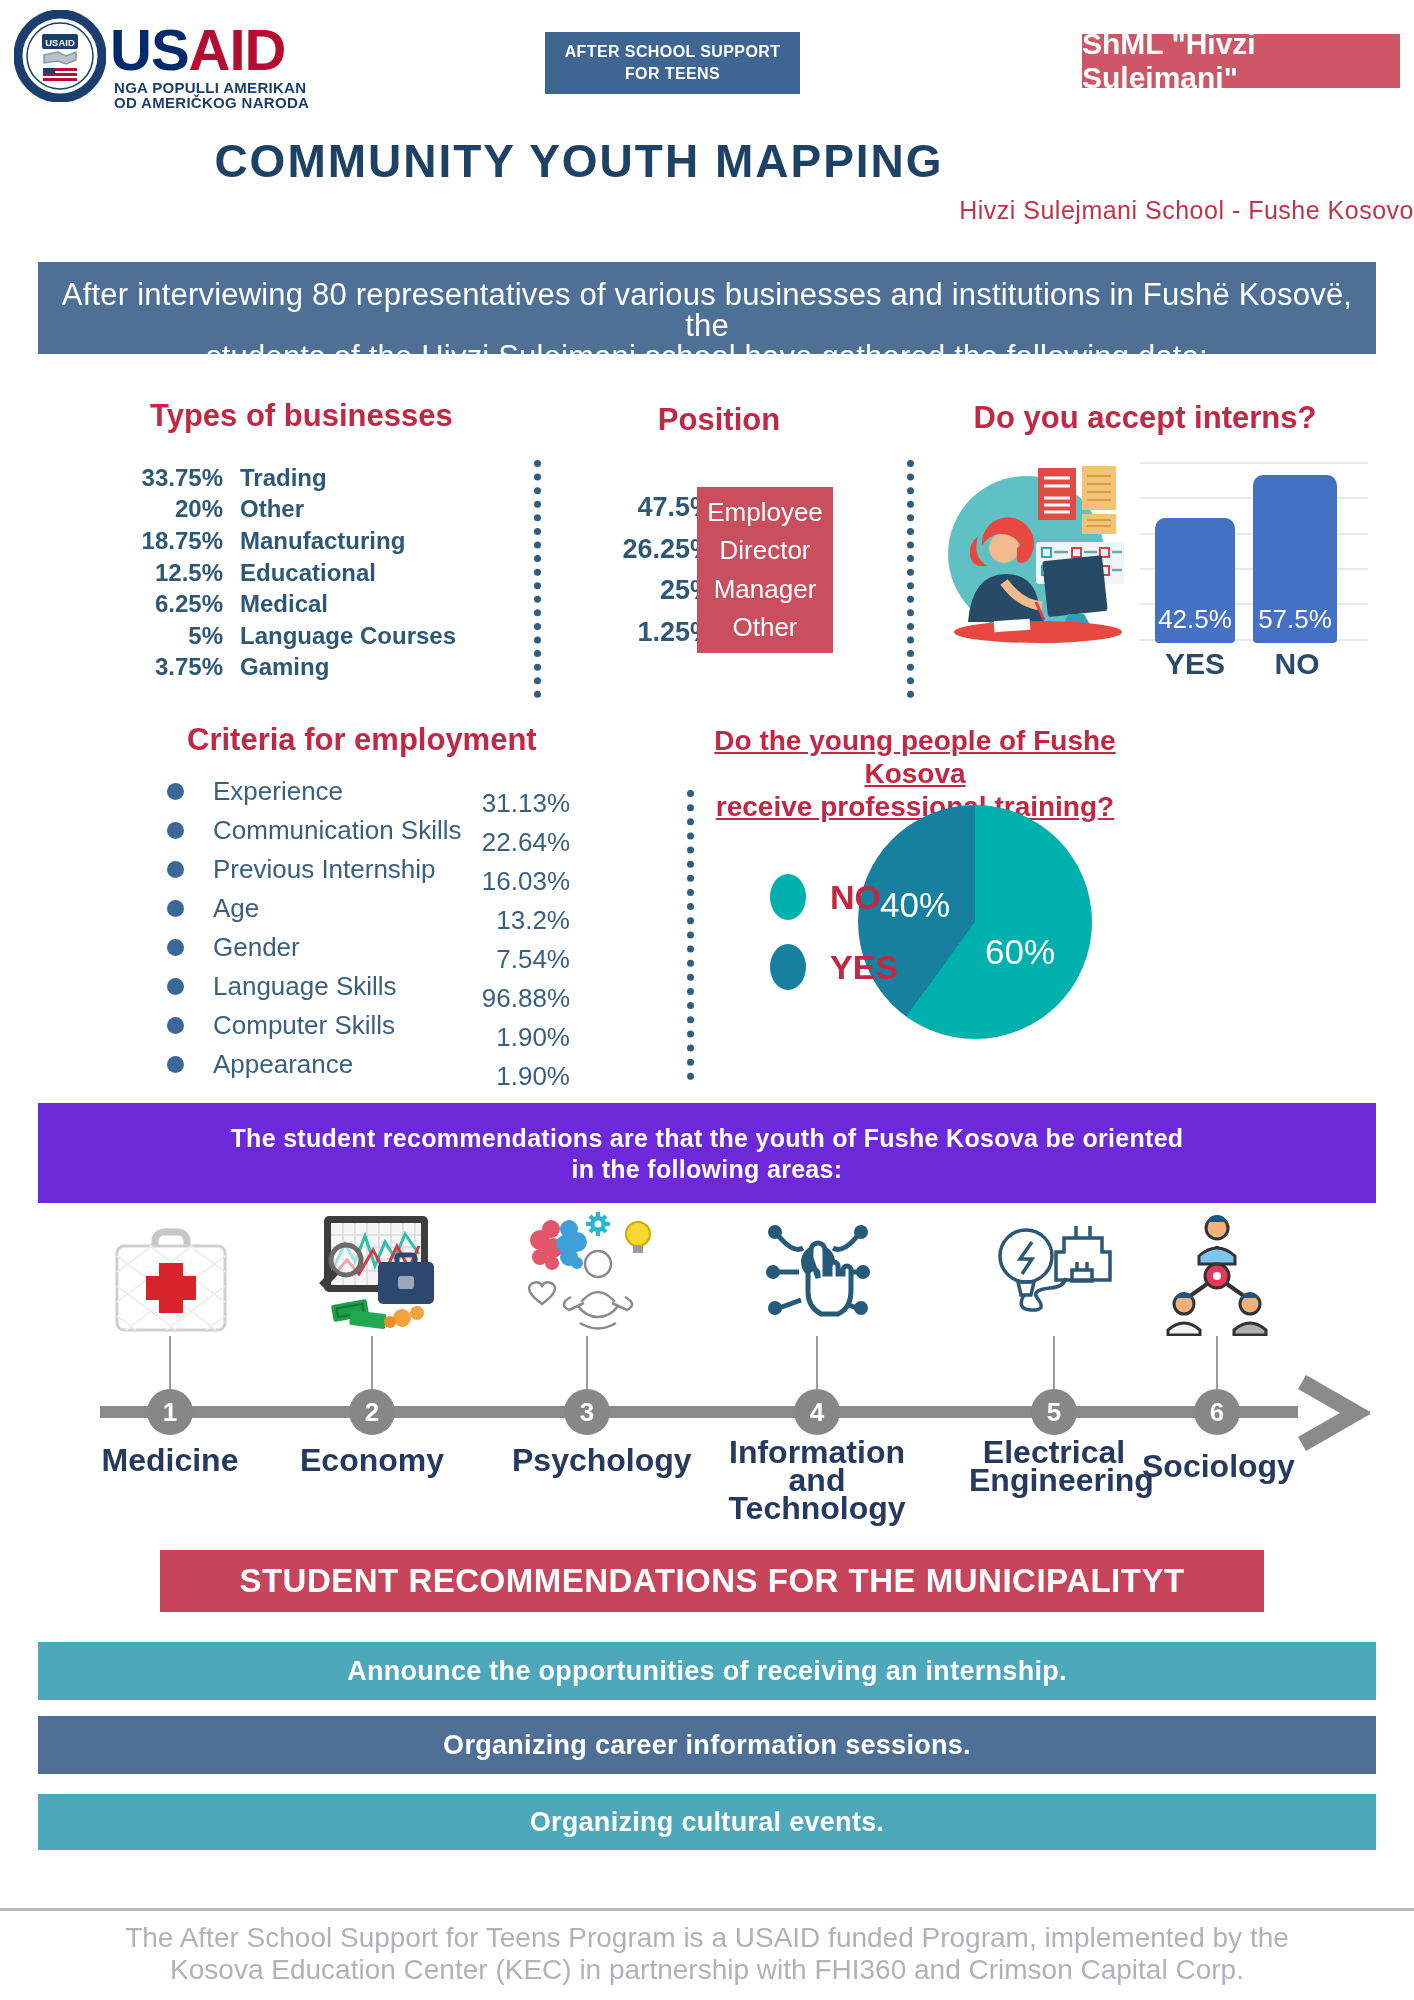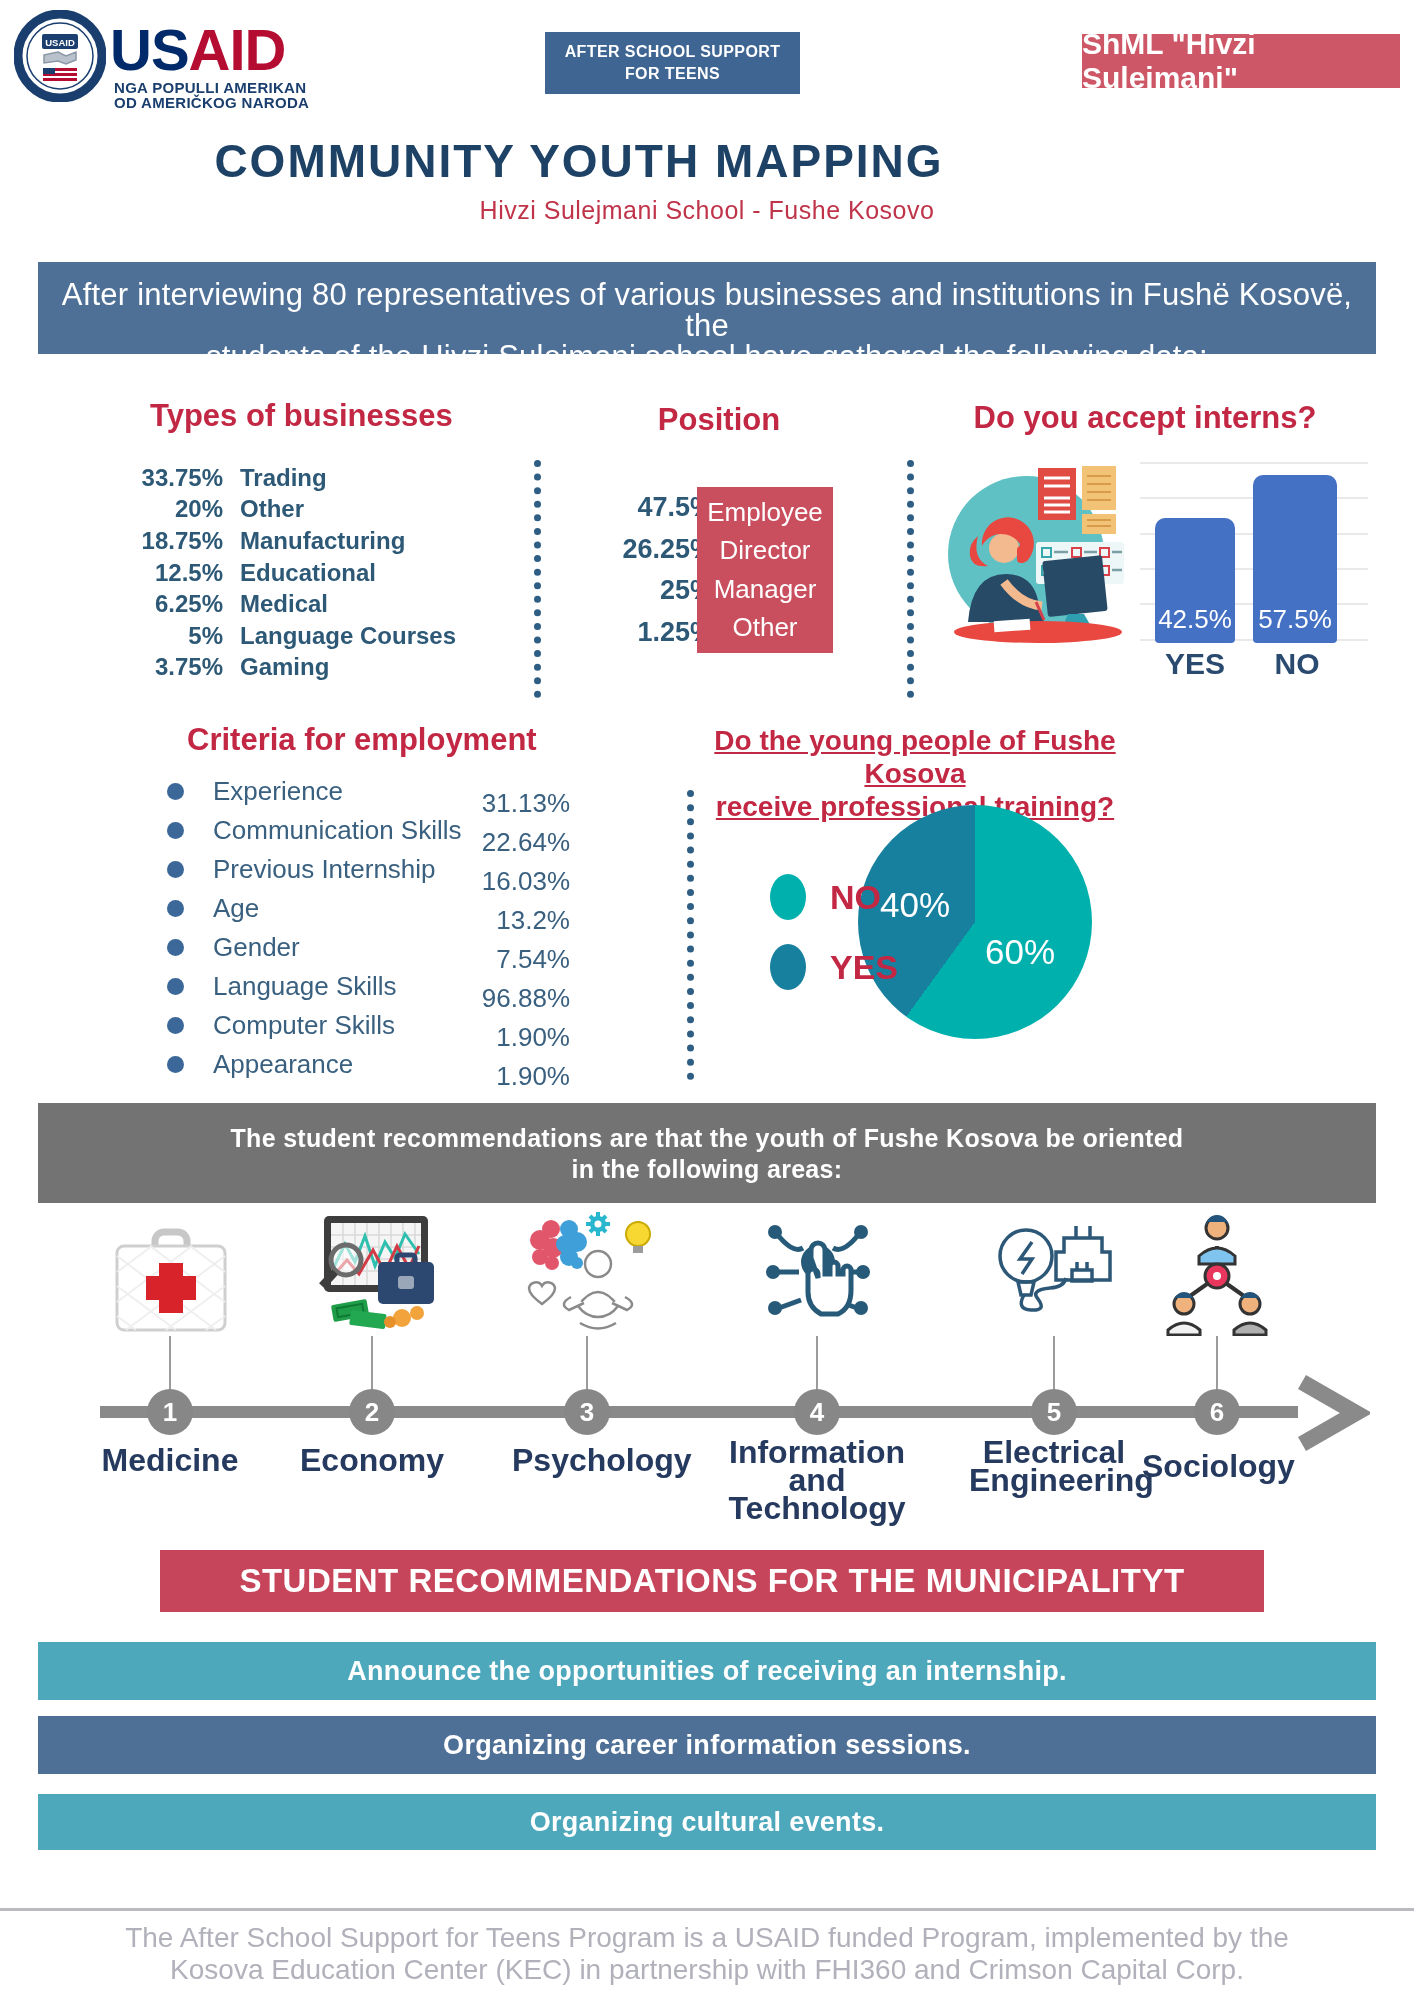--- a/index.html
+++ b/index.html
@@ -10,21 +10,21 @@
   
   #wordmark { left:110px; top:16px; font-size:58px; font-weight:bold; letter-spacing:-1px; }
   #wordmark .us { color:#002a6a; } #wordmark .aid { color:#b50d32; }
   #tagline { left:114px; top:80px; font-size:15px; font-weight:bold; color:#1a3e6e; line-height:15px; letter-spacing:.3px; }
   #program-badge { left:545px; top:32px; width:255px; height:62px; background:#3f6593; color:#fff;
     display:flex; flex-direction:column; justify-content:center; align-items:center; font-size:16px; font-weight:bold; line-height:22px; letter-spacing:.4px; }
   #school-badge { left:1082px; top:34px; width:318px; height:54px; background:#cd5766; color:#fff;
     display:flex; justify-content:center; align-items:center; font-size:30px; font-weight:bold; }
 
   #page-title { left:0; top:134px; width:1158px; text-align:center; font-size:46px; font-weight:bold; color:#1d4266; letter-spacing:2px; }
-  #page-subtitle { left:0; top:196px; width:1414px; text-align:center; font-size:25px; color:#c0344a; letter-spacing:.5px; }
+  #page-subtitle { left:0; top:196px; width:1414px; text-align:right; font-size:25px; color:#c0344a; letter-spacing:.5px; }
 
   .wide-banner { left:38px; width:1338px; color:#fff; text-align:center; }
   #intro-banner { top:262px; height:92px; background:#4f7096; font-size:31px; line-height:31px; padding-top:17px; letter-spacing:.2px; }
 
   .section-title { font-size:31px; font-weight:bold; color:#c22743; }
 
   
   #types-title { left:150px; top:398px; }
   #types-list { left:100px; top:462px; width:370px; }
   .t-row { display:flex; align-items:center; height:31.6px; color:#2d5977; font-size:24px; font-weight:bold; }
@@ -67,21 +67,21 @@
   #training-pie { left:858px; top:805px; width:234px; height:234px; border-radius:50%; }
   .pie-value { color:#fff; font-size:35px; }
   #pie-label-40 { left:880px; top:885px; }
   #pie-label-60 { left:985px; top:932px; }
   .legend-row { display:flex; align-items:center; }
   .legend-dot { width:36px; height:46px; border-radius:50%; margin-right:24px; }
   .legend-label { color:#c22743; font-size:34px; font-weight:bold; }
   #legend-no  { left:770px; top:874px; }
   #legend-yes { left:770px; top:944px; }
 
-  #orientation-banner { top:1103px; height:100px; background:#737373; font-size:25px; font-weight:bold; line-height:31px; padding-top:20px; letter-spacing:.3px; }
+  #orientation-banner { top:1103px; height:100px; background:#6d28d9; font-size:25px; font-weight:bold; line-height:31px; padding-top:20px; letter-spacing:.3px; }
 
   
   #timeline-bar { left:100px; top:1406px; width:1198px; height:12px; background:#8a8a8a; }
   .tl-stem { position:absolute; width:2px; background:#9b9b9b; top:1336px; height:56px; }
   .tl-node { position:absolute; top:1389px; width:46px; height:46px; border-radius:50%; background:#878787; color:#fff;
     display:flex; align-items:center; justify-content:center; font-size:26px; font-weight:bold; }
   .tl-label { position:absolute; text-align:center; color:#253a5e; font-size:32px; font-weight:bold; line-height:28px; }
 
   
   #municipality-banner { left:160px; top:1550px; width:1104px; height:62px; background:#c7455a; color:#fff;

